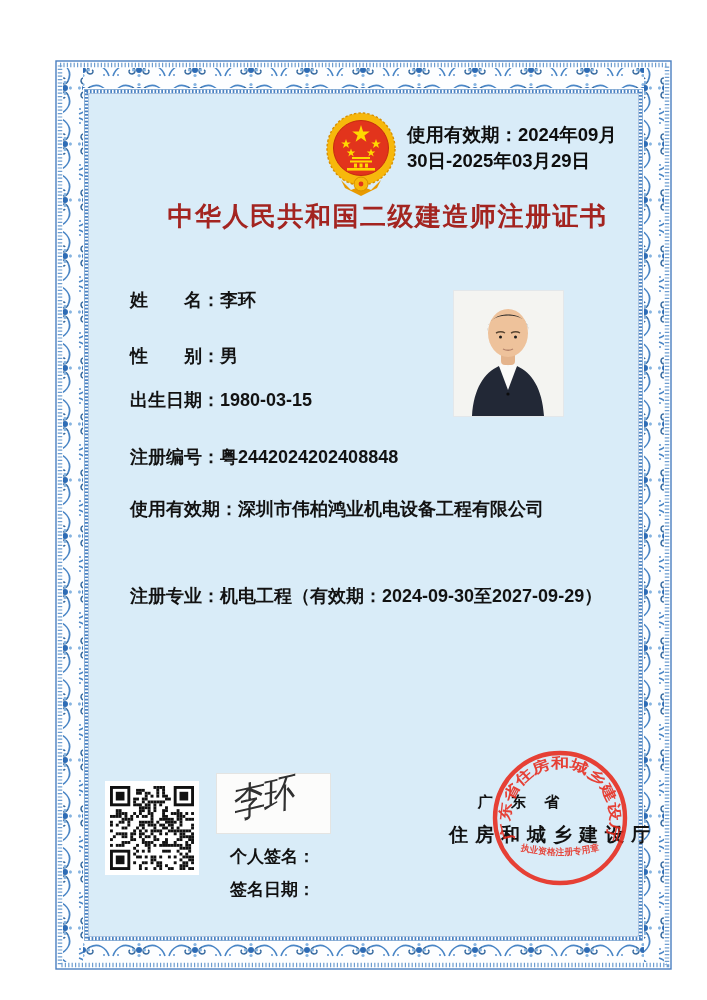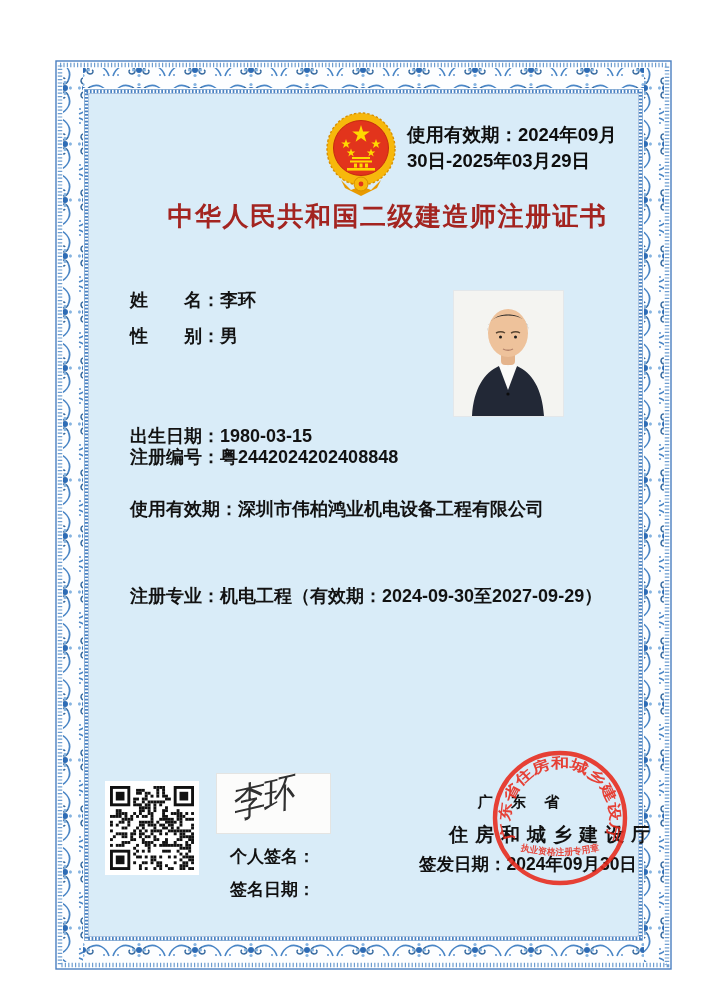--- a/index.html
+++ b/index.html
@@ -98,24 +98,24 @@
     <div class="abs validity">
       <div>使用有效期：2024年09月</div>
       <div>30日-2025年03月29日</div>
     </div>
 
     <div class="abs title">中华人民共和国二级建造师注册证书</div>
 
     <div class="abs frow" style="top:228px;">
       <span>姓　　名：</span><span>李环</span>
     </div>
-    <div class="abs frow" style="top:264px;">
+    <div class="abs frow" style="top:284px;">
       <span>性　　别：</span><span>男</span>
     </div>
-    <div class="abs frow" style="top:328px;margin-top:36px;">
+    <div class="abs frow" style="top:328px;">
       <span>出生日期：</span><span>1980-03-15</span>
     </div>
     <div class="abs frow" style="top:385px;">
       <span>注册编号：</span><span>粤2442024202408848</span>
     </div>
     <div class="abs frow" style="top:437px;">
       <span>使用有效期：</span><span>深圳市伟柏鸿业机电设备工程有限公司</span>
     </div>
     <div class="abs frow" style="top:489px;margin-top:35px;">
       <span>注册专业：</span><span>机电工程（有效期：2024-09-30至2027-09-29）</span>
@@ -443,21 +443,20 @@
 
     <div class="abs sigbox">
       <div class="sigscript">李环</div>
     </div>
 
     <div class="abs lbl" style="left:175px;top:785px;">个人签名：</div>
     <div class="abs lbl" style="left:175px;top:818px;">签名日期：</div>
 
     <div class="abs issuer1">广 东 省</div>
     <div class="abs issuer2">住房和城乡建设厅</div>
-    <div class="abs issuedate">签发日期：2024年09月30日</div>
 
     <svg class="abs seal" viewBox="0 0 172 172" xmlns="http://www.w3.org/2000/svg">
       <defs>
         <path id="sealArc" d="M40.6,106.7 A50,50 0 1 1 131.4,106.7" fill="none"></path>
         <path id="sealBase" d="M46,118 Q86,128 126,118" fill="none"></path>
       </defs>
       <circle cx="86" cy="86" r="65" fill="none" stroke="#e8291b" stroke-width="4.4"></circle>
       <text font-size="14" font-weight="700" fill="#e8291b" font-family="Liberation Sans, DejaVu Sans, sans-serif">
         <textPath href="#sealArc" startOffset="0" textLength="200" lengthAdjust="spacingAndGlyphs">广东省住房和城乡建设厅</textPath>
       </text>

